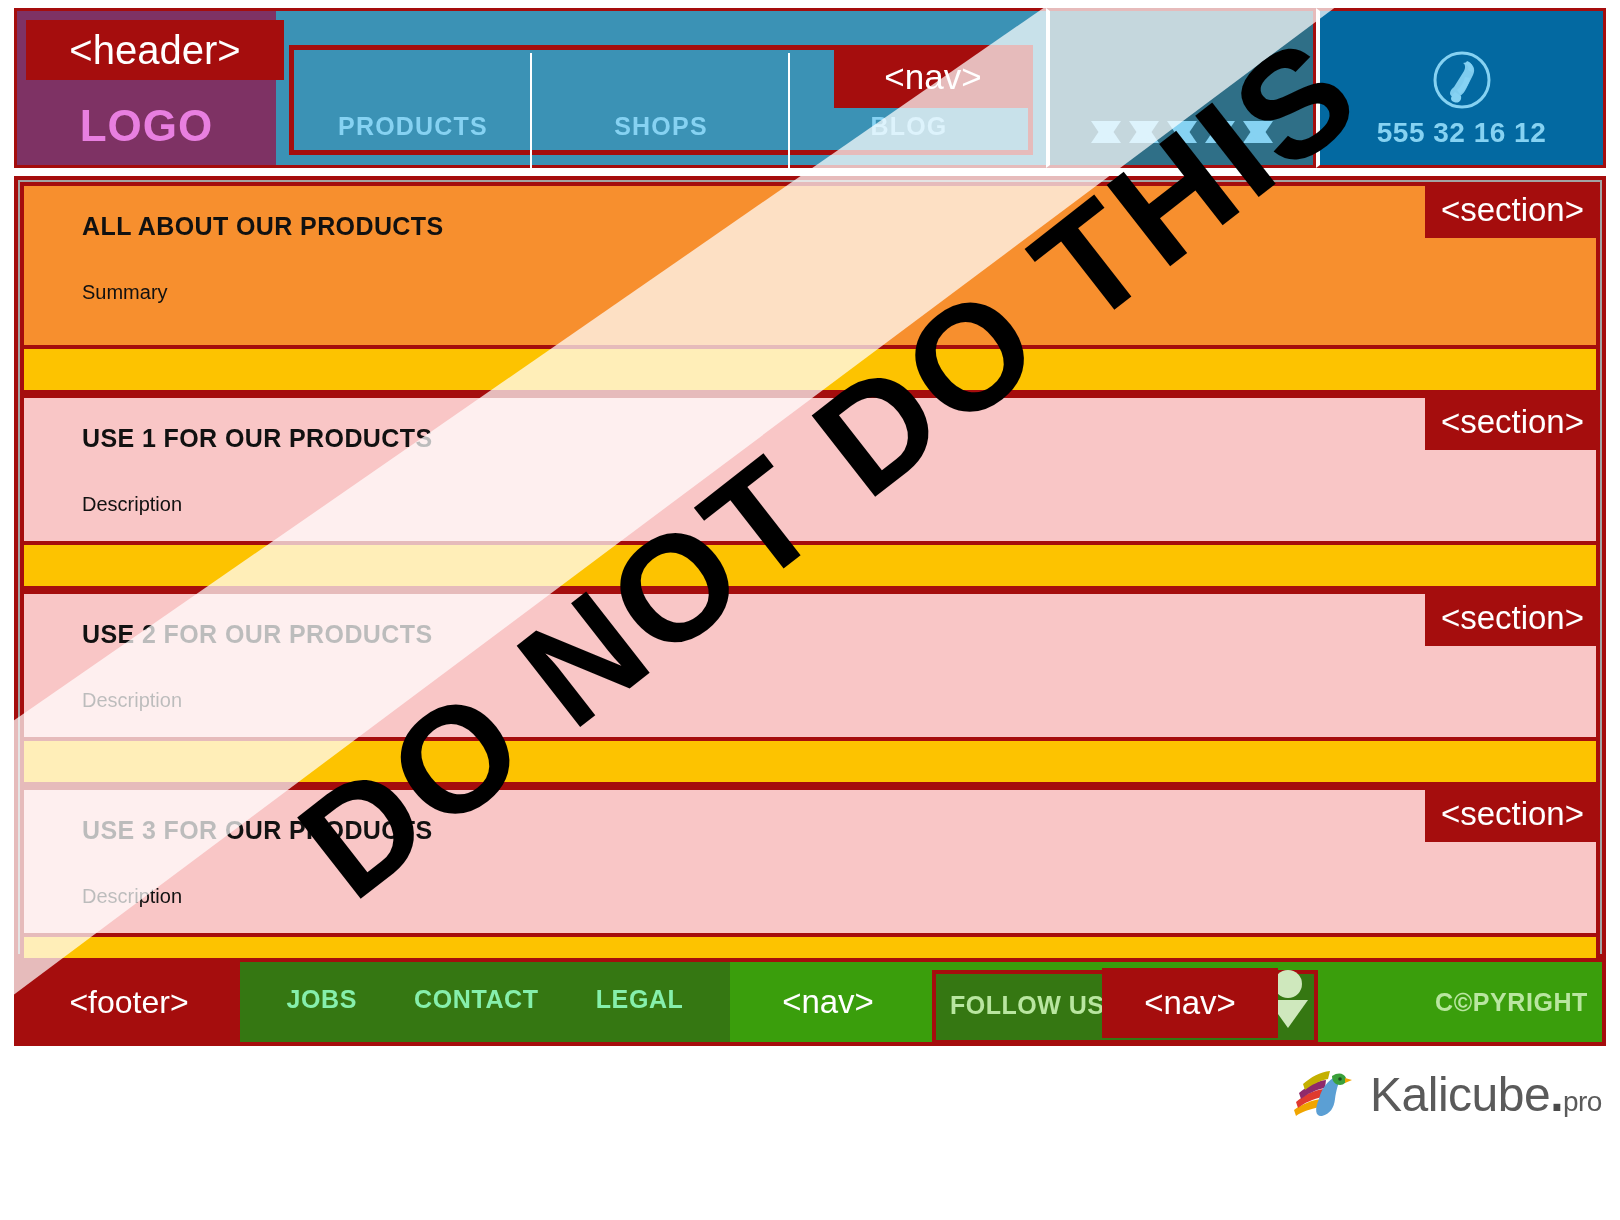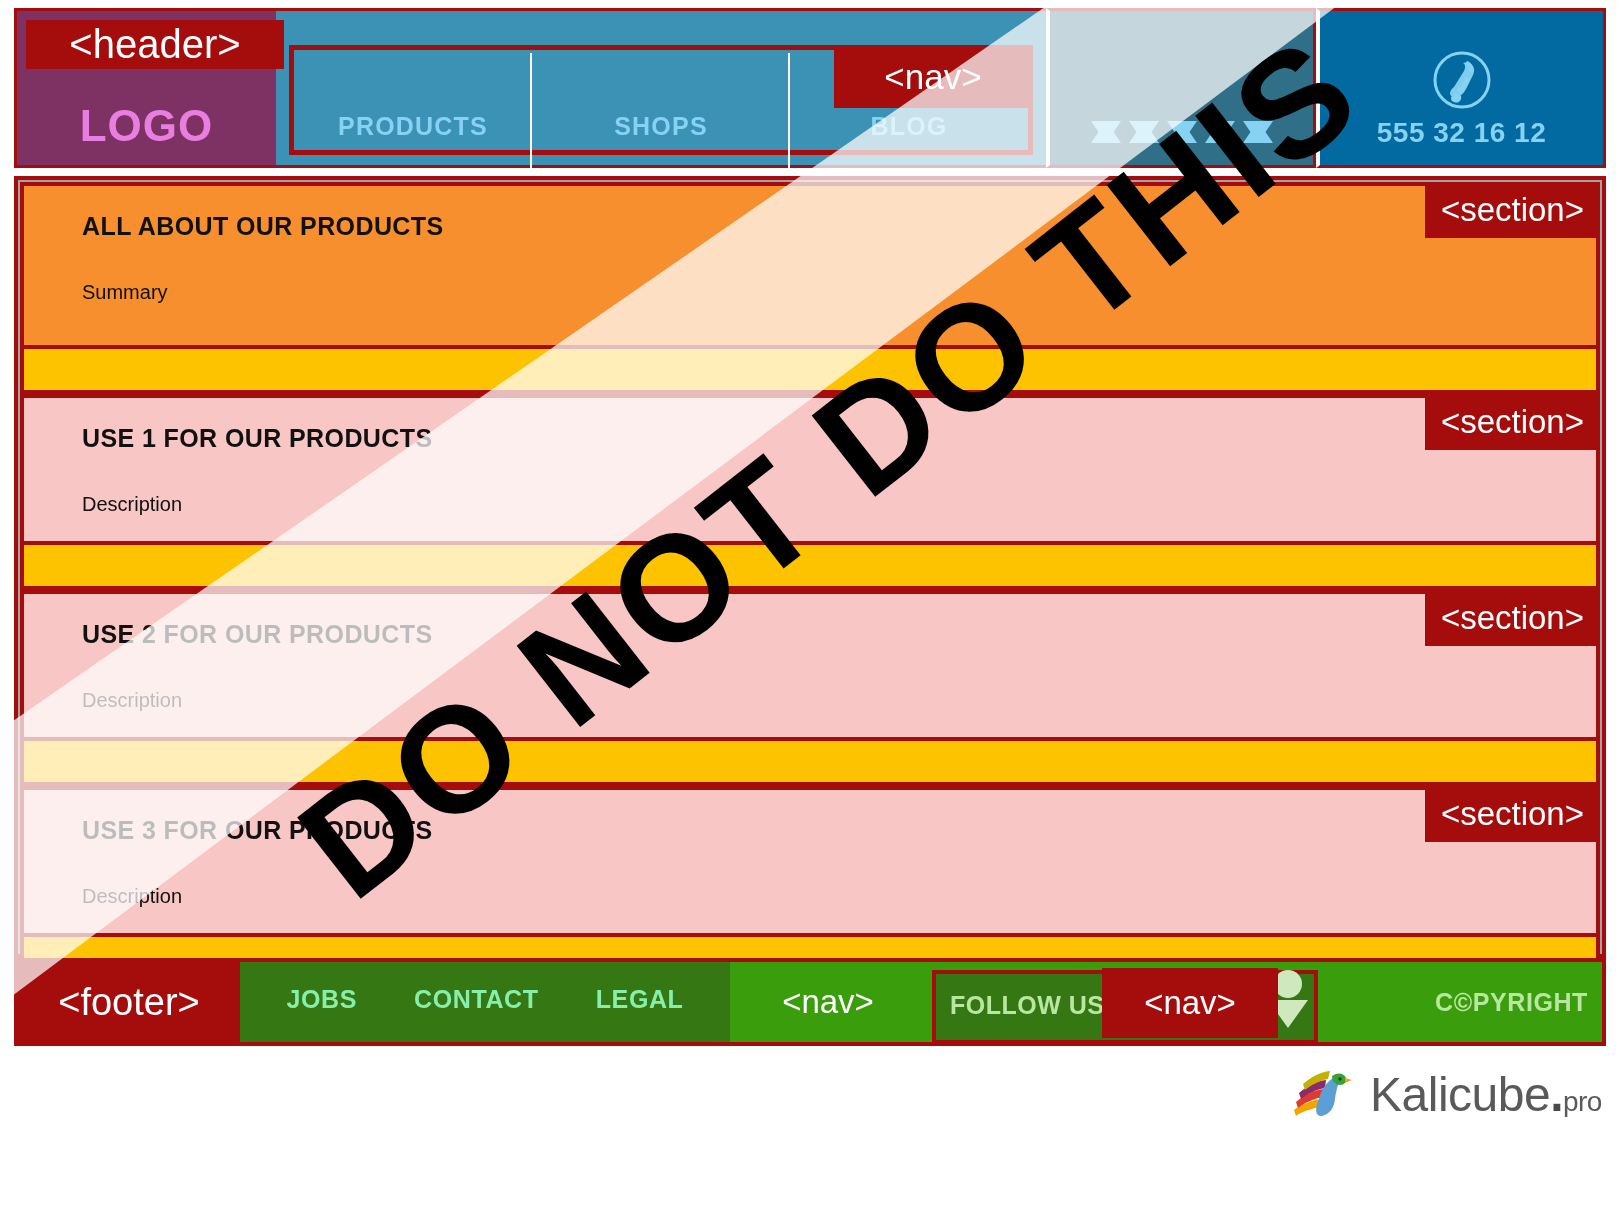--- a/index.html
+++ b/index.html
@@ -170,21 +170,21 @@
     border: 4px solid #a50d0d;
     background: #3a9e0c;
     display: flex;
     align-items: stretch;
   }
   #footer-tag {
     position: relative;
     width: 222px;
     background: #a50d0d;
     color: #ffffff;
-    font-size: 38px;
+    font-size: 32px;
     display: flex; align-items: center; justify-content: center;
     z-index: 25;
   }
   #footer-links {
     width: 490px;
     background: #357712;
     display: flex; align-items: center;
     justify-content: space-around;
     padding: 0 18px 6px 18px;
   }
@@ -340,21 +340,21 @@
           <path d="M36 12 C41 14 43 18 41 23 L37 21 C38 18 37 16 34 15 Z
                    M39 29 C38 35 34 41 29 45 L26 41 C30 38 33 33 34 28 Z
                    M24 43 C20 47 18 51 23 53 C28 55 31 51 30 47 Z" fill="#86d2f2"></path>
           <path d="M37 13 C42 15 45 20 42 26 L35 40 C32 46 27 50 22 48
                    C17 46 19 41 23 38 L33 22 C35 18 34 15 32 14 Z" fill="#86d2f2" opacity="0.95"></path>
         </svg>
       </span>
       <span id="phone-number">555 32 16 12</span>
     </div>
 
-    <div class="tag-chip" id="header-tag" style="left:12px; top:12px; width:258px; height:49px; font-size:40px;">&lt;header&gt;</div>
+    <div class="tag-chip" id="header-tag" style="left:12px; top:12px; width:258px; height:60px; font-size:40px;">&lt;header&gt;</div>
 
     <div class="tag-chip" id="nav-tag" style="left:820px; top:38px; width:198px; height:62px; font-size:35px;">&lt;nav&gt;</div>
   </div>
 
   <div id="main-band">
 
     <div class="section-block" id="sec-0">
       <div class="sec-title">ALL ABOUT OUR PRODUCTS</div>
       <div class="sec-sub">Summary</div>
       <div class="section-tag">&lt;section&gt;</div>

